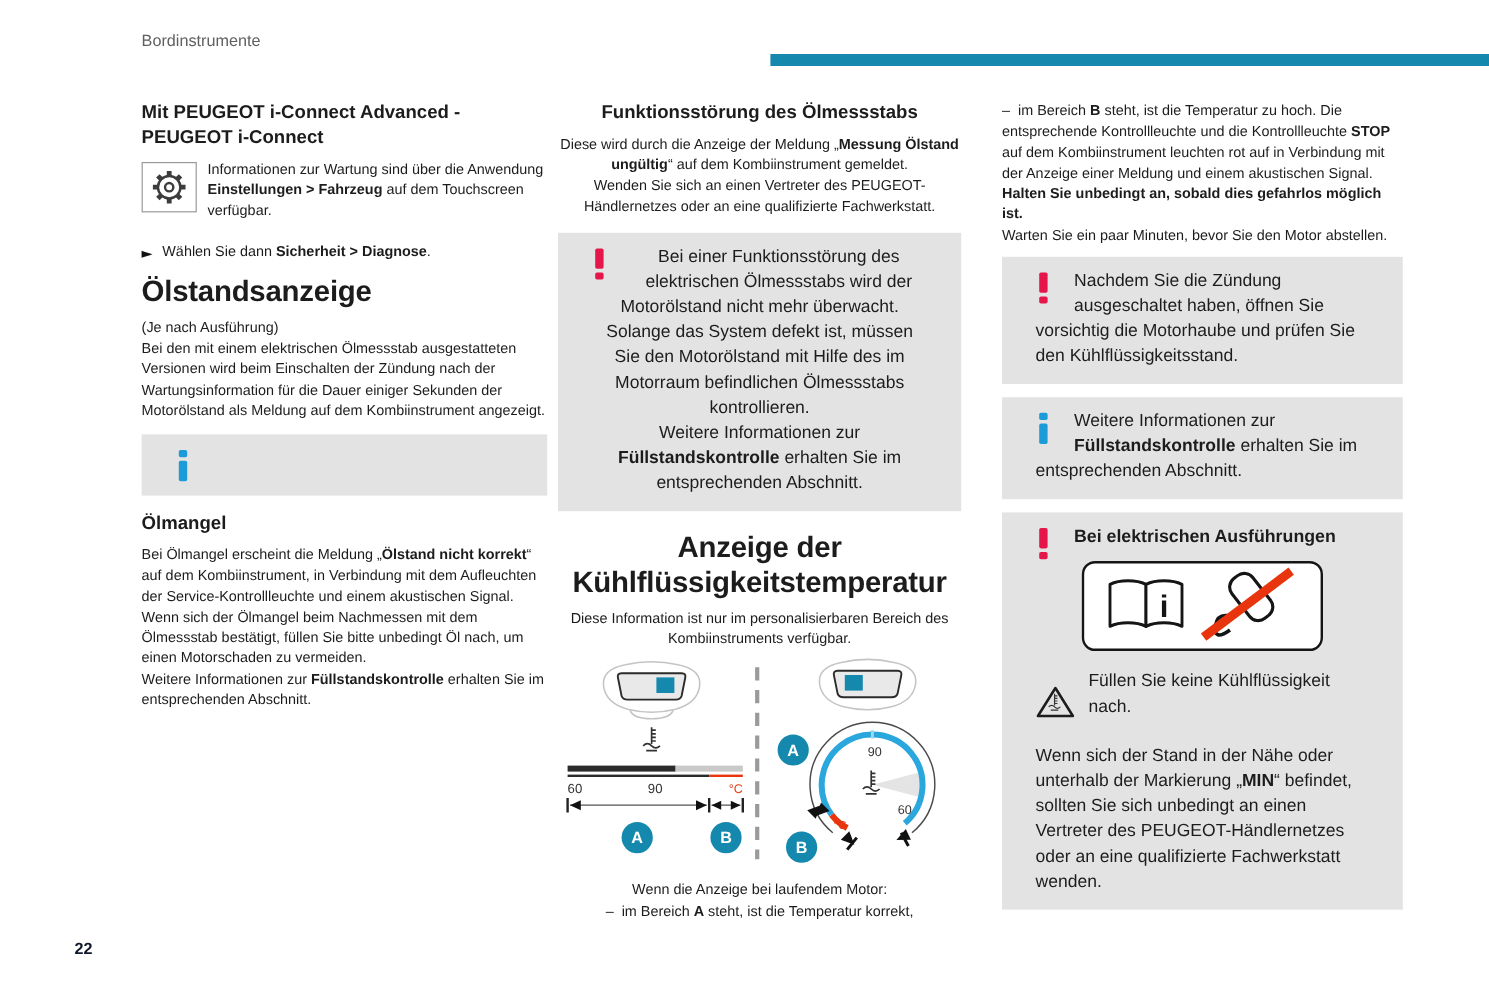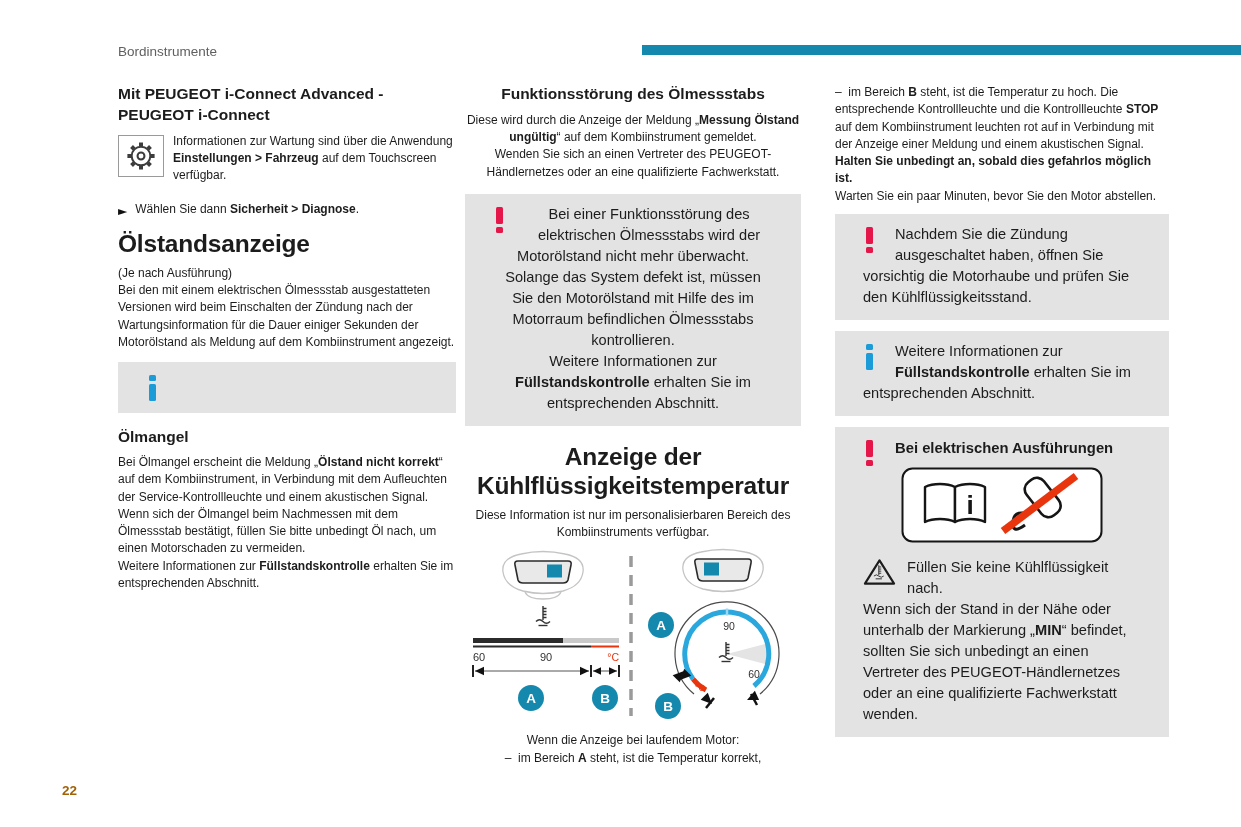--- a/index.html
+++ b/index.html
@@ -3,23 +3,23 @@
 <meta charset="utf-8">
 <style>
   html,body{margin:0;padding:0;}
   body{
     width:1241px;height:827px;position:relative;background:#ffffff;
     font-family:"Liberation Sans",sans-serif;color:#1c1c1c;overflow:hidden;
   }
   h1,h2,h3,h4,p{margin:0;white-space:pre-wrap;}
   p{font-size:12px;line-height:1.44;}
   .b{font-weight:700;}
-  .breadcrumb{position:absolute;left:118px;top:44px;font-size:13.5px;color:#606060;}
+  .breadcrumb{position:absolute;left:118px;top:26px;font-size:13.5px;color:#606060;}
   .header-bar{position:absolute;left:642px;top:45px;width:599px;height:10px;background:#1488ad;}
-  .pagenum{position:absolute;left:62px;top:783px;font-size:13.5px;font-weight:700;color:#a16207;}
+  .pagenum{position:absolute;left:62px;top:783px;font-size:13.5px;font-weight:700;color:#0f172a;}
   .col{position:absolute;top:84px;}
   .col1{left:118px;width:338px;}
   .col2{left:465px;width:336px;text-align:center;}
   .col3{left:835px;width:334px;}
   .h-small{font-size:15.5px;font-weight:700;line-height:1.35;margin:0 0 7px;}
   .h-big{font-size:24.5px;font-weight:700;line-height:1.18;letter-spacing:-0.2px;margin:12px 0 6px;}
   .h-sub{font-size:15.5px;font-weight:700;margin:15px 0 8px;}
   .note{background:#e3e3e3;padding:10px 28px 12px;margin:11px 0;overflow:hidden;}
   .note p{font-size:14.6px;}
   .note-ico{float:left;width:17px;margin:3px 12px 0 3px;display:flex;flex-direction:column;align-items:flex-start;height:26px;}
@@ -31,21 +31,21 @@
   .note-ico.warn span{background:#e5174a;}
   .note-ico.warn .stem{margin-bottom:3px;}
   .gear-box{
     float:left;width:46px;height:42px;box-sizing:border-box;border:1px solid #9a9a9a;
     margin:2px 9px 0 0;display:flex;align-items:center;justify-content:center;background:#fff;
   }
   .bullet-row{display:flex;gap:8px;margin-top:2px;}
   .bullet-row .tri{font-family:"DejaVu Sans",sans-serif;font-size:12px;padding-top:3px;color:#111;}
   .with-gear{overflow:visible;margin-bottom:16px;}
   .pictoframe-wrap{clear:left;text-align:center;margin:8px 0 10px;}
-  .caption-row{display:flex;align-items:flex-start;gap:11px;margin:2px 0 0;}
+  .caption-row{display:flex;align-items:flex-end;gap:11px;margin:2px 0 20px;}
   .elec-title{font-size:14.8px;font-weight:700;line-height:1.4;padding-top:1px;}
   .diagram-wrap{margin:5px 0 6px;}
   svg text{font-family:"Liberation Sans",sans-serif;}
 </style>
 </head>
 <body>
 
 <div class="breadcrumb">Bordinstrumente</div>
 <div class="header-bar"></div>
 

